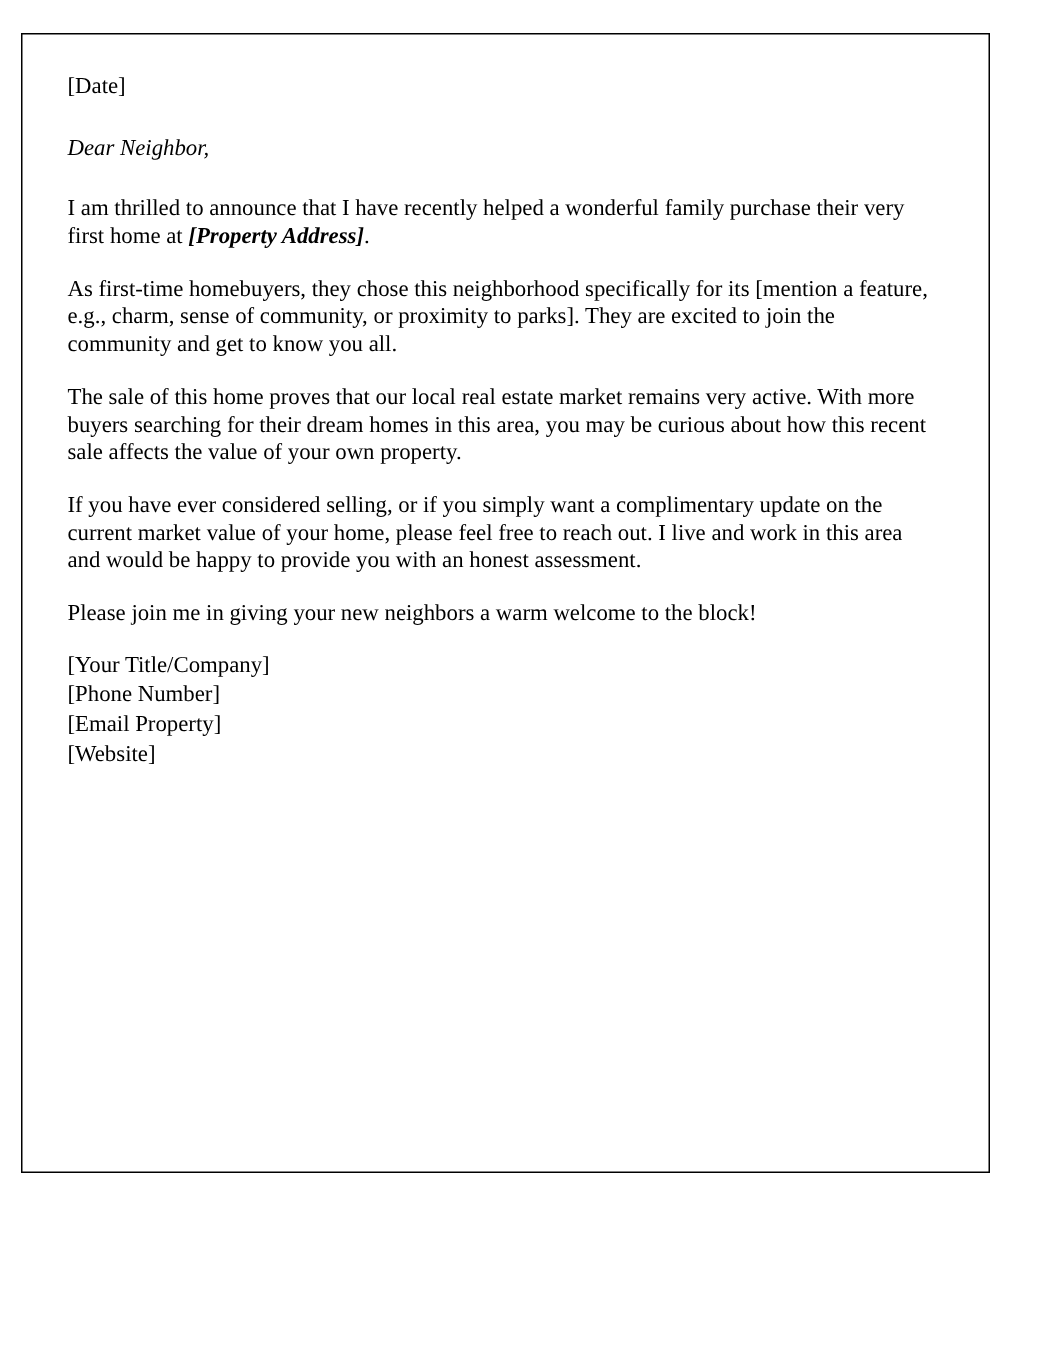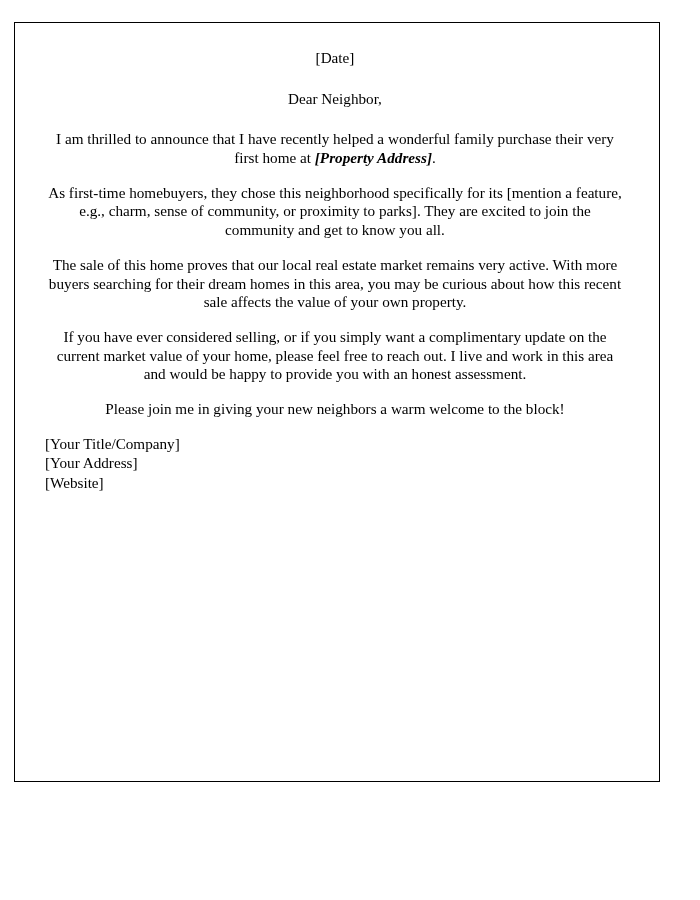--- a/index.html
+++ b/index.html
@@ -23,27 +23,28 @@
     box-sizing: border-box;
     background: #ffffff;
   }
   .content {
     padding: 26px 30px 0 30px;
   }
   .para {
     font-size: 15.2px;
     line-height: 1.23;
     margin: 0 4px 16px 0;
-    text-align: center;
+    text-align: left;
   }
   .date {
     margin-bottom: 22px;
   }
   .salutation {
     margin-bottom: 22px;
+    font-style: italic;
   }
   .signoff {
     margin-bottom: 28px;
   }
   .sig-block {
     font-size: 15.2px;
     line-height: 1.23;
   }
   .sig-line {
     margin: 0 0 1px 0;
@@ -69,18 +70,19 @@
 
     <p class="para">The sale of this home proves that our local real estate market remains very active. With more buyers searching for their dream homes in this area, you may be curious about how this recent sale affects the value of your own property.</p>
 
     <p class="para">If you have ever considered selling, or if you simply want a complimentary update on the current market value of your home, please feel free to reach out. I live and work in this area and would be happy to provide you with an honest assessment.</p>
 
     <p class="para">Please join me in giving your new neighbors a warm welcome to the block!</p>
 
 
     <div class="sig-block">
       <div class="sig-line">[Your Title/Company]</div>
-      <div class="sig-line">[Your Address]</div>
+      <div class="sig-line">[Phone Number]</div>
+      <div class="sig-line">[Email Property]</div>
       <div class="sig-line">[Website]</div>
     </div>
 
   </div>
 </div>
 
 </body></html>

